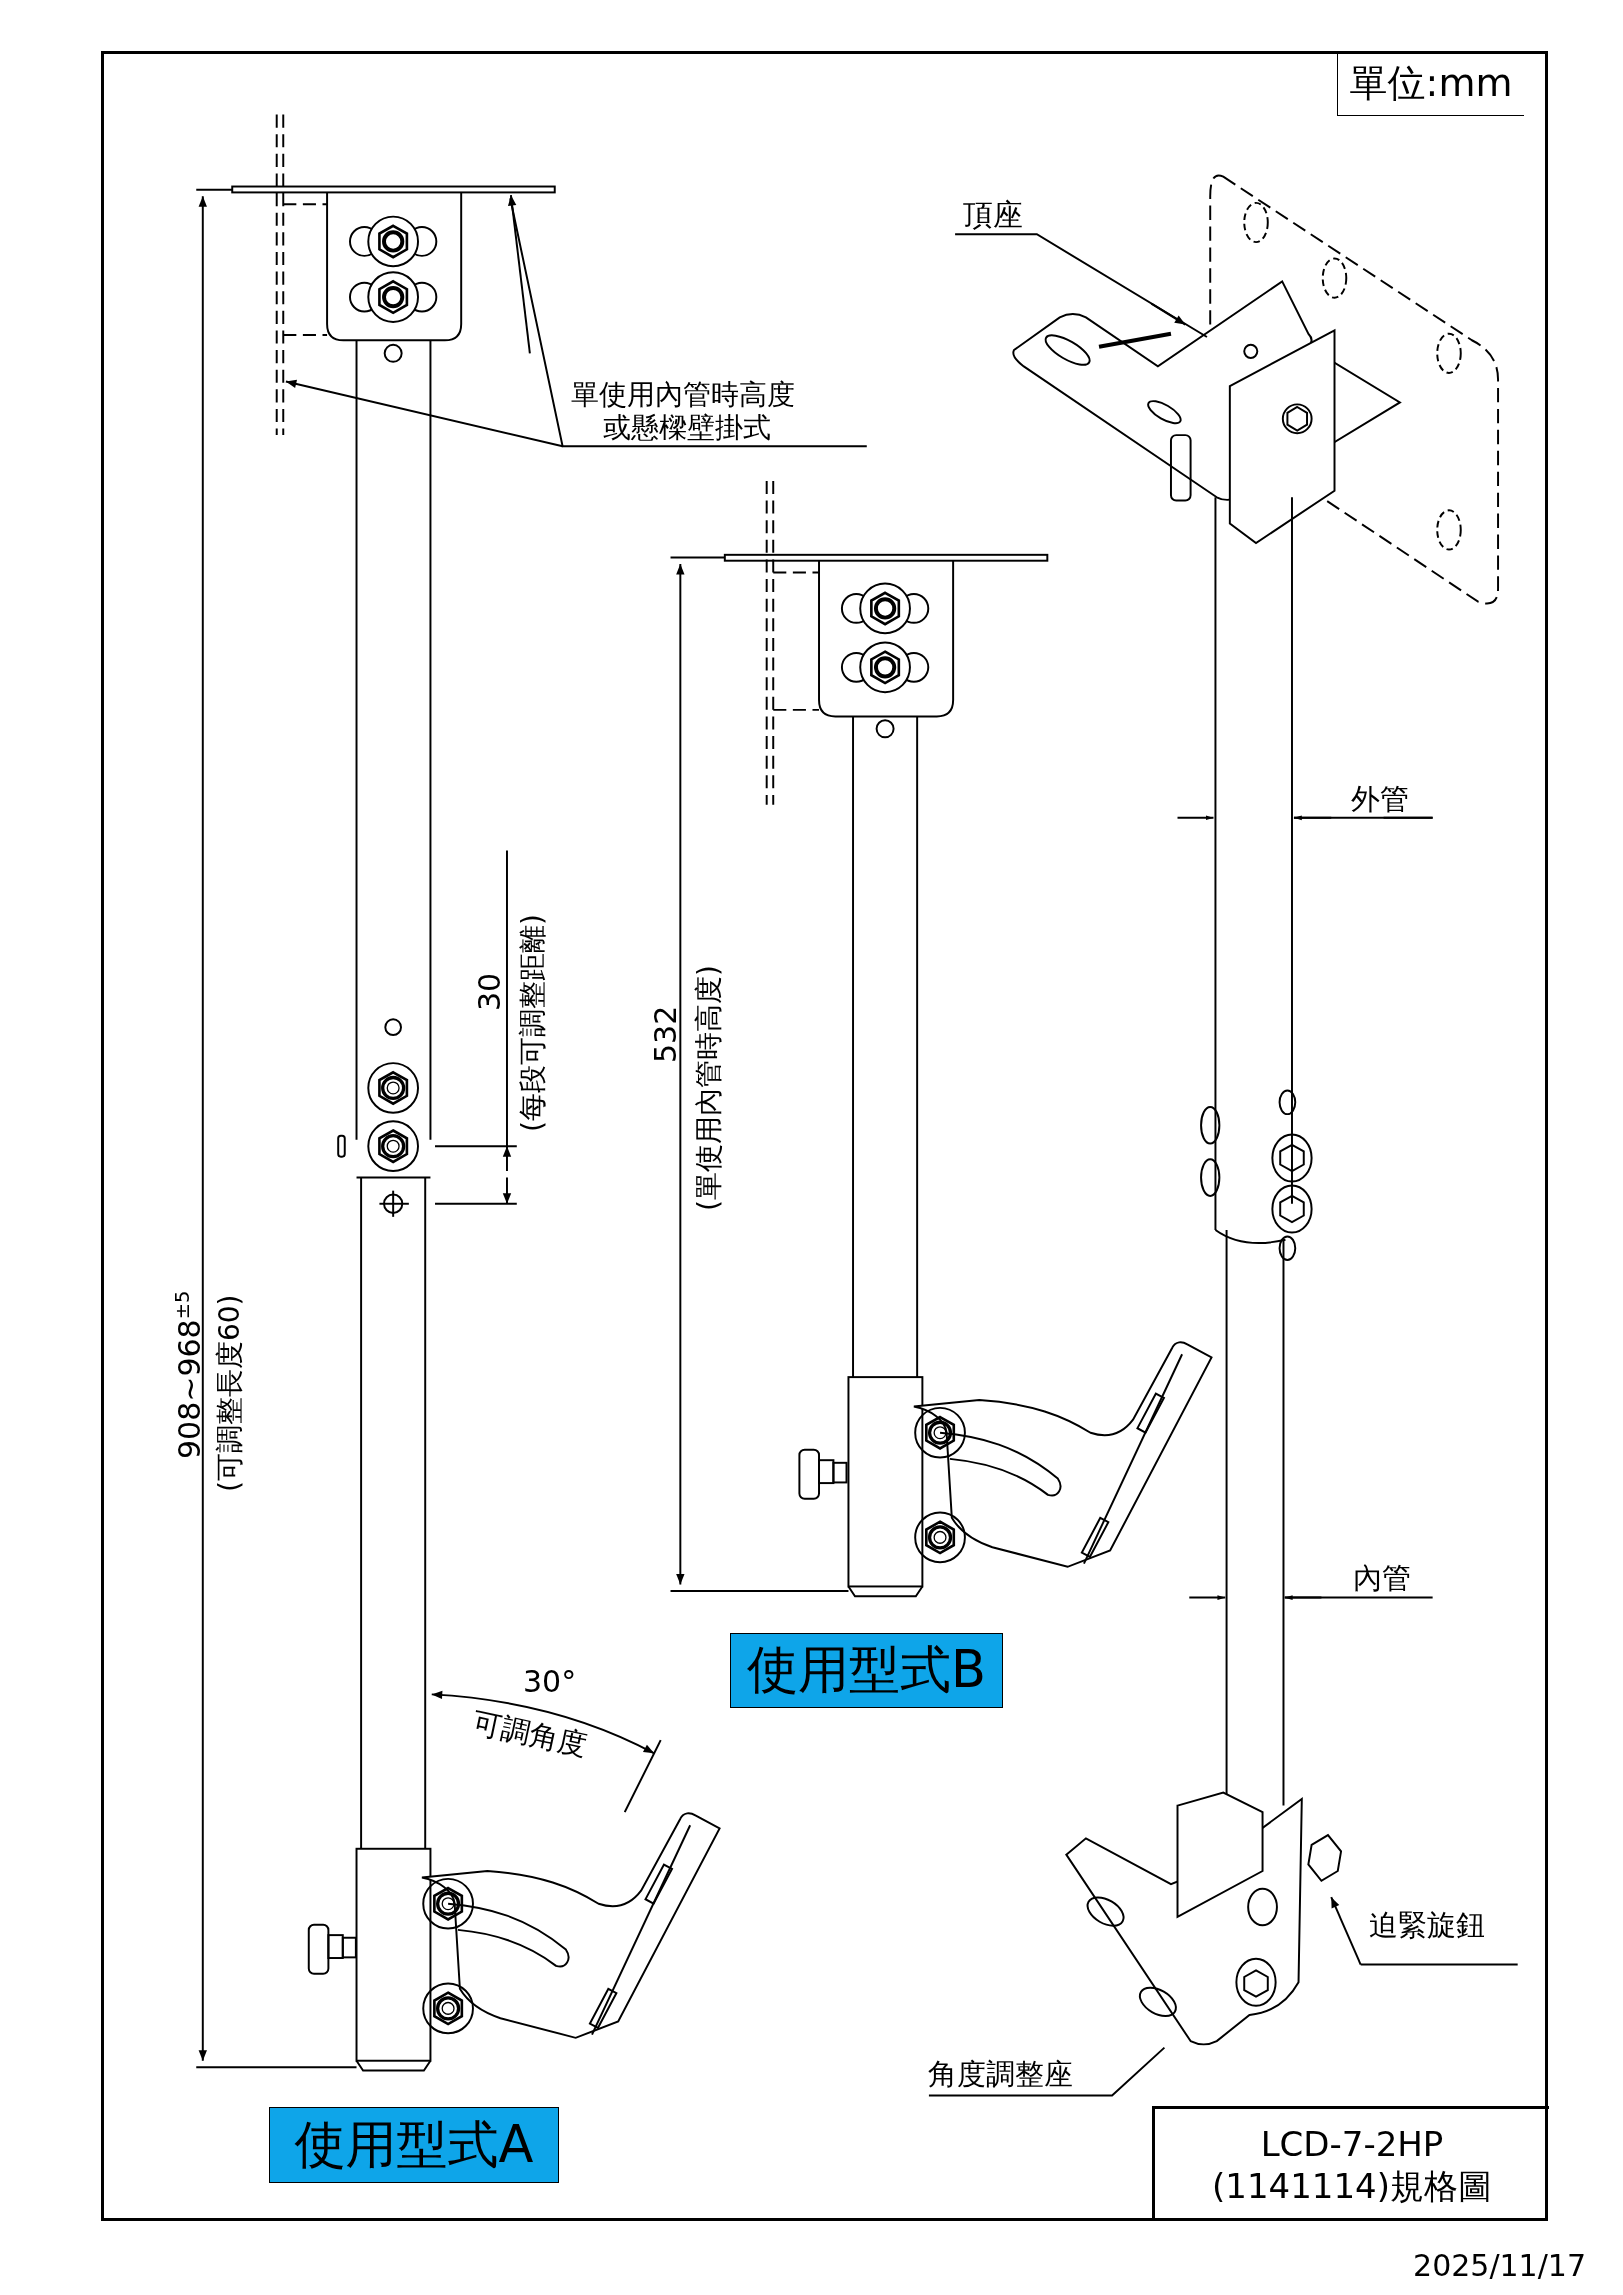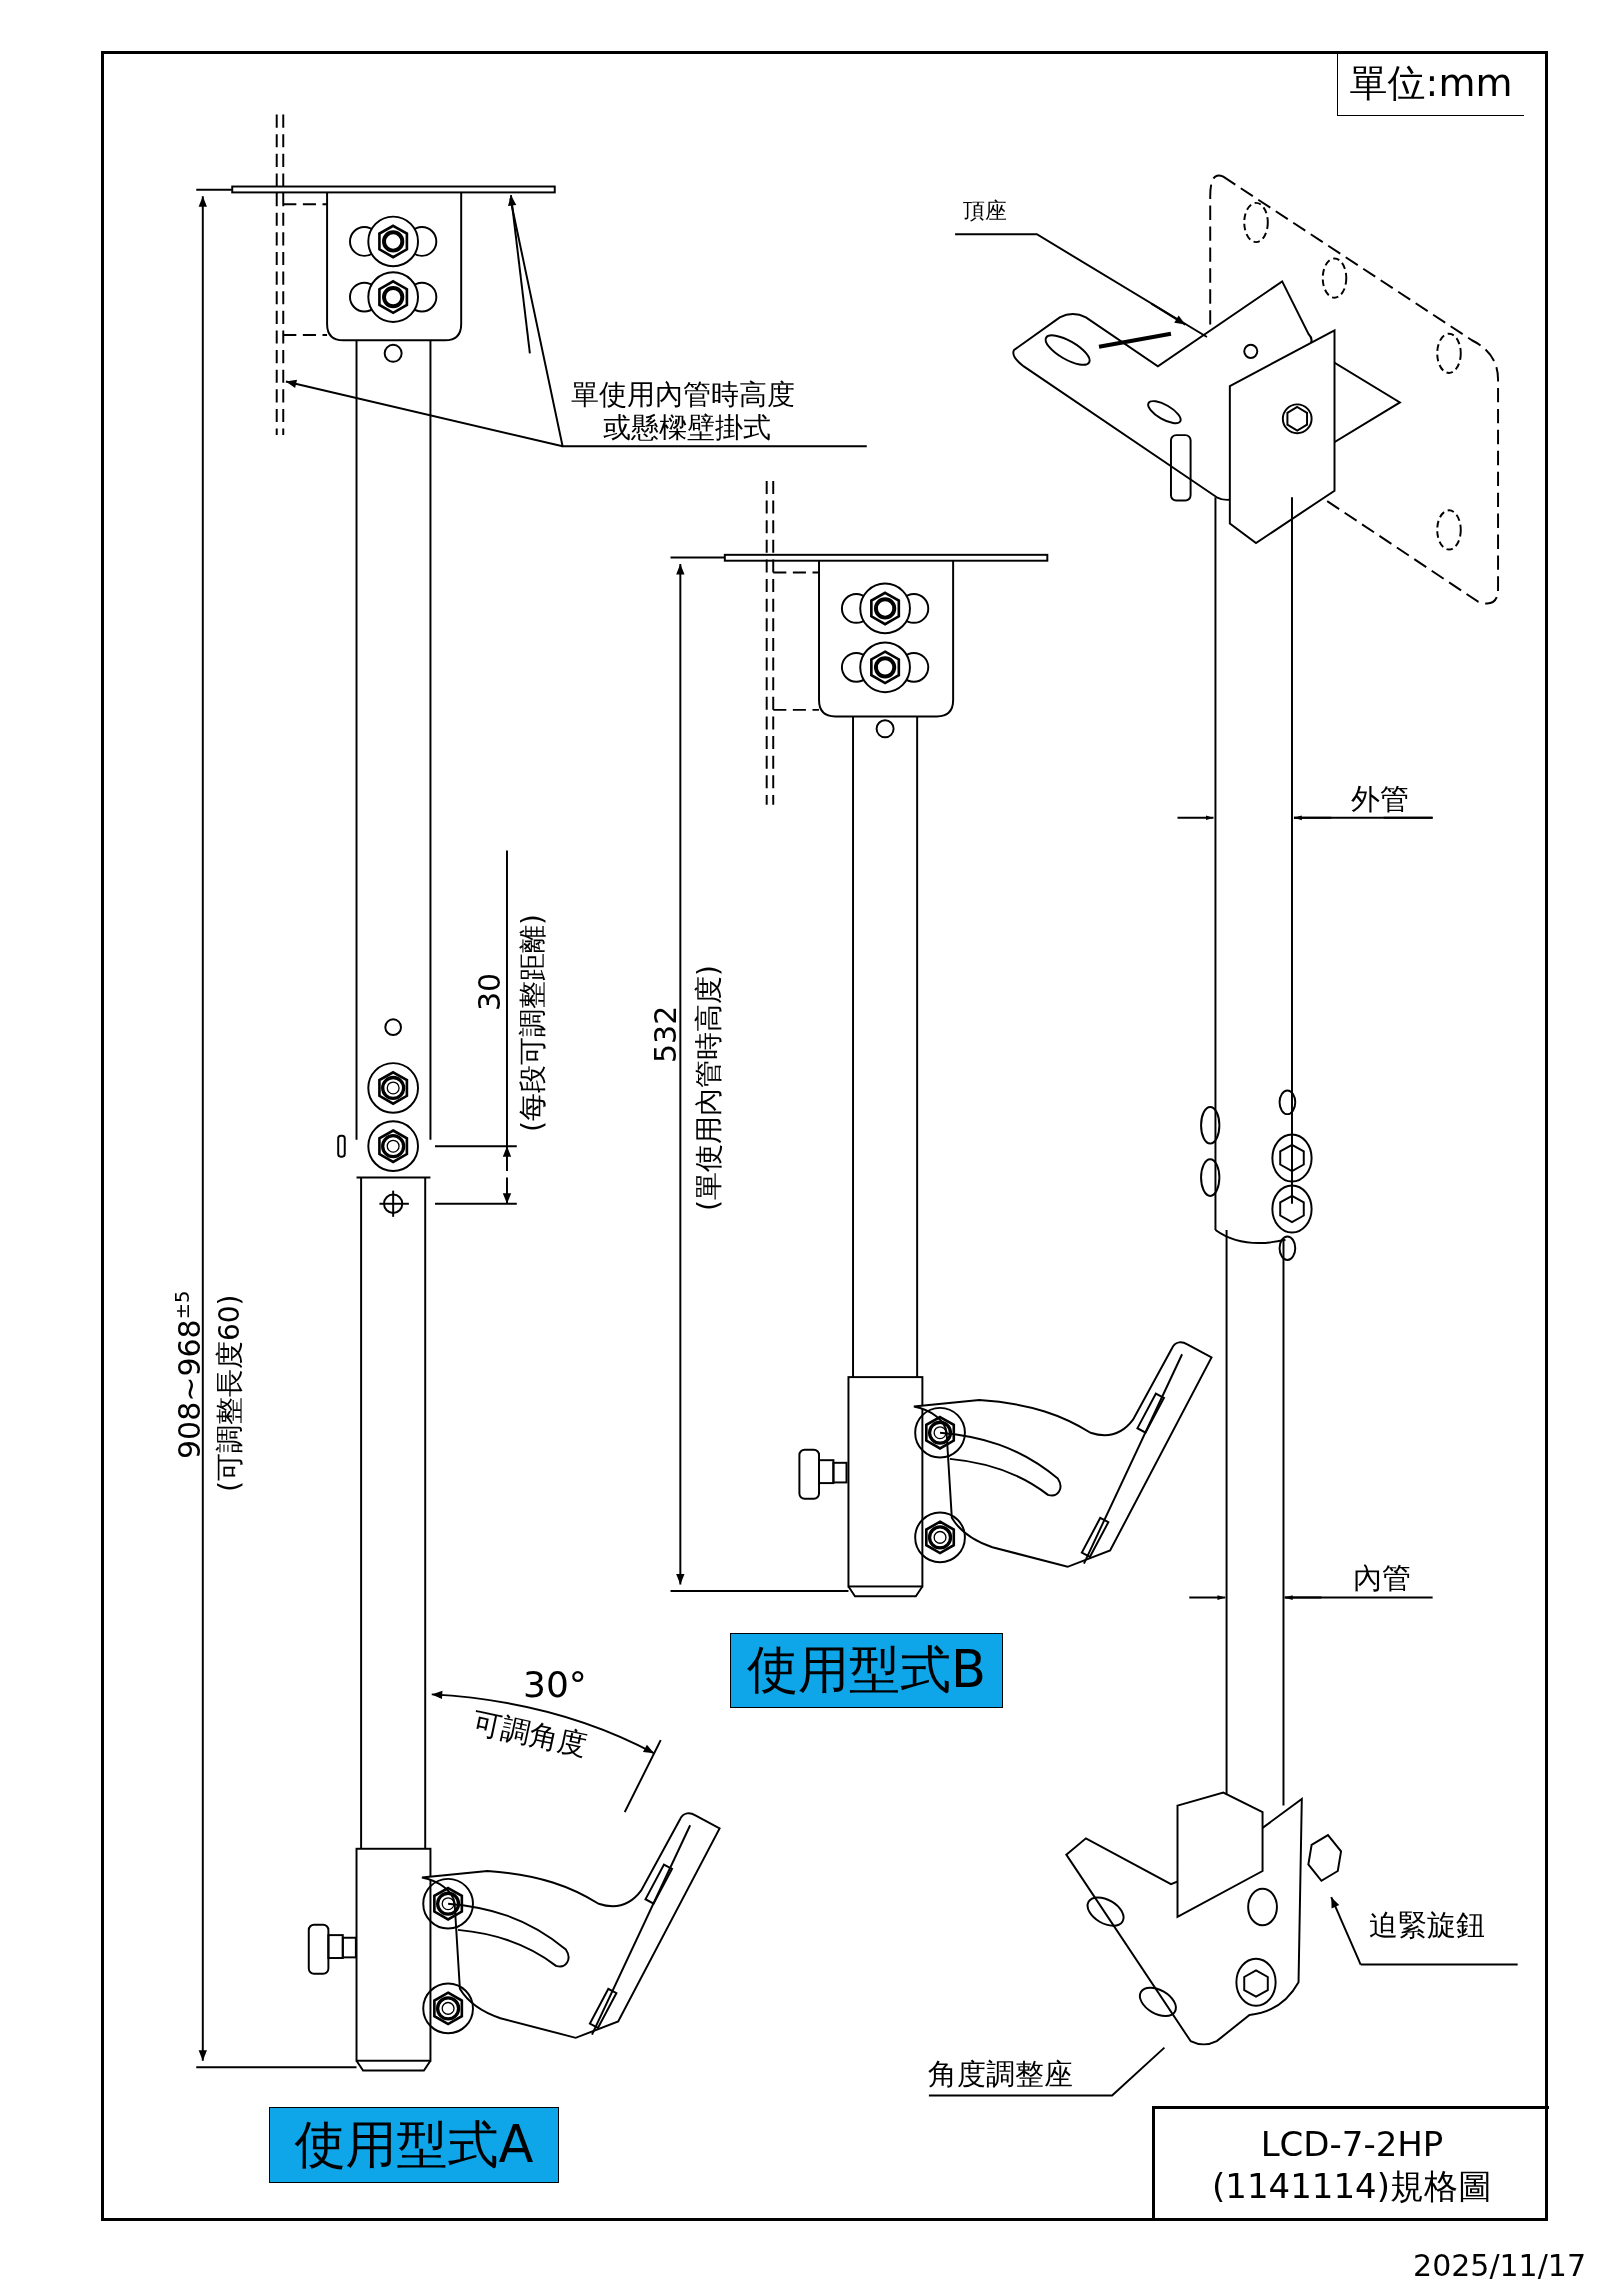--- a/index.html
+++ b/index.html
@@ -209,35 +209,35 @@
   <div class="lbl" style="left:603px;top:414px;font-size:28px;">或懸樑壁掛式</div>
 
   <div class="vtext" style="left: 171px; top: 1459px; font-size: 30px; transform: rotate(-90deg);">
     <span>908~968</span><span style="font-size:19.6px;vertical-align:super;">±5</span>
   </div>
   <div class="vtext" style="left: 211px; top: 1492px; font-size: 28px; transform: rotate(-90deg);">(可調整長度60)</div>
 
   <div class="vtext" style="left: 472px; top: 1011px; font-size: 30px; transform: rotate(-90deg);">30</div>
   <div class="vtext" style="left: 514px; top: 1132px; font-size: 28px; transform: rotate(-90deg);">(每段可調整距離)</div>
 
-  <div class="lbl" style="left:523px;top:1667px;font-size:36px;">30°</div>
+  <div class="lbl" style="left:523px;top:1667px;font-size:30px;">30°</div>
   <div class="lbl" style="left:476px;top:1708px;font-size:29px;transform:rotate(12deg);transform-origin:left top;">可調角度</div>
 
   <div class="style-box" style="left:269px;top:2107px;width:290px;height:76px;">
     <span>使用型式A</span>
   </div>
 
   <div class="vtext" style="left: 648px; top: 1063px; font-size: 30px; transform: rotate(-90deg);">532</div>
   <div class="vtext" style="left: 690px; top: 1211px; font-size: 28px; transform: rotate(-90deg);">(單使用內管時高度)</div>
 
   <div class="style-box" style="left:730px;top:1633px;width:273px;height:75px;">
     <span>使用型式B</span>
   </div>
 
-  <div class="lbl" style="left:963px;top:200px;font-size:22px;">頂座</div>
+  <div class="lbl" style="left:963px;top:200px;font-size:30px;">頂座</div>
   <div class="lbl" style="left:1351px;top:785px;font-size:29px;">外管</div>
   <div class="lbl" style="left:1353px;top:1564px;font-size:29px;">內管</div>
   <div class="lbl" style="left:1369px;top:1911px;font-size:29px;">迫緊旋鈕</div>
   <div class="lbl" style="left:928px;top:2060px;font-size:29px;">角度調整座</div>
 
   <div class="title-box">
     <span>LCD-7-2HP</span>
     <span>(1141114)規格圖</span>
   </div>
 

